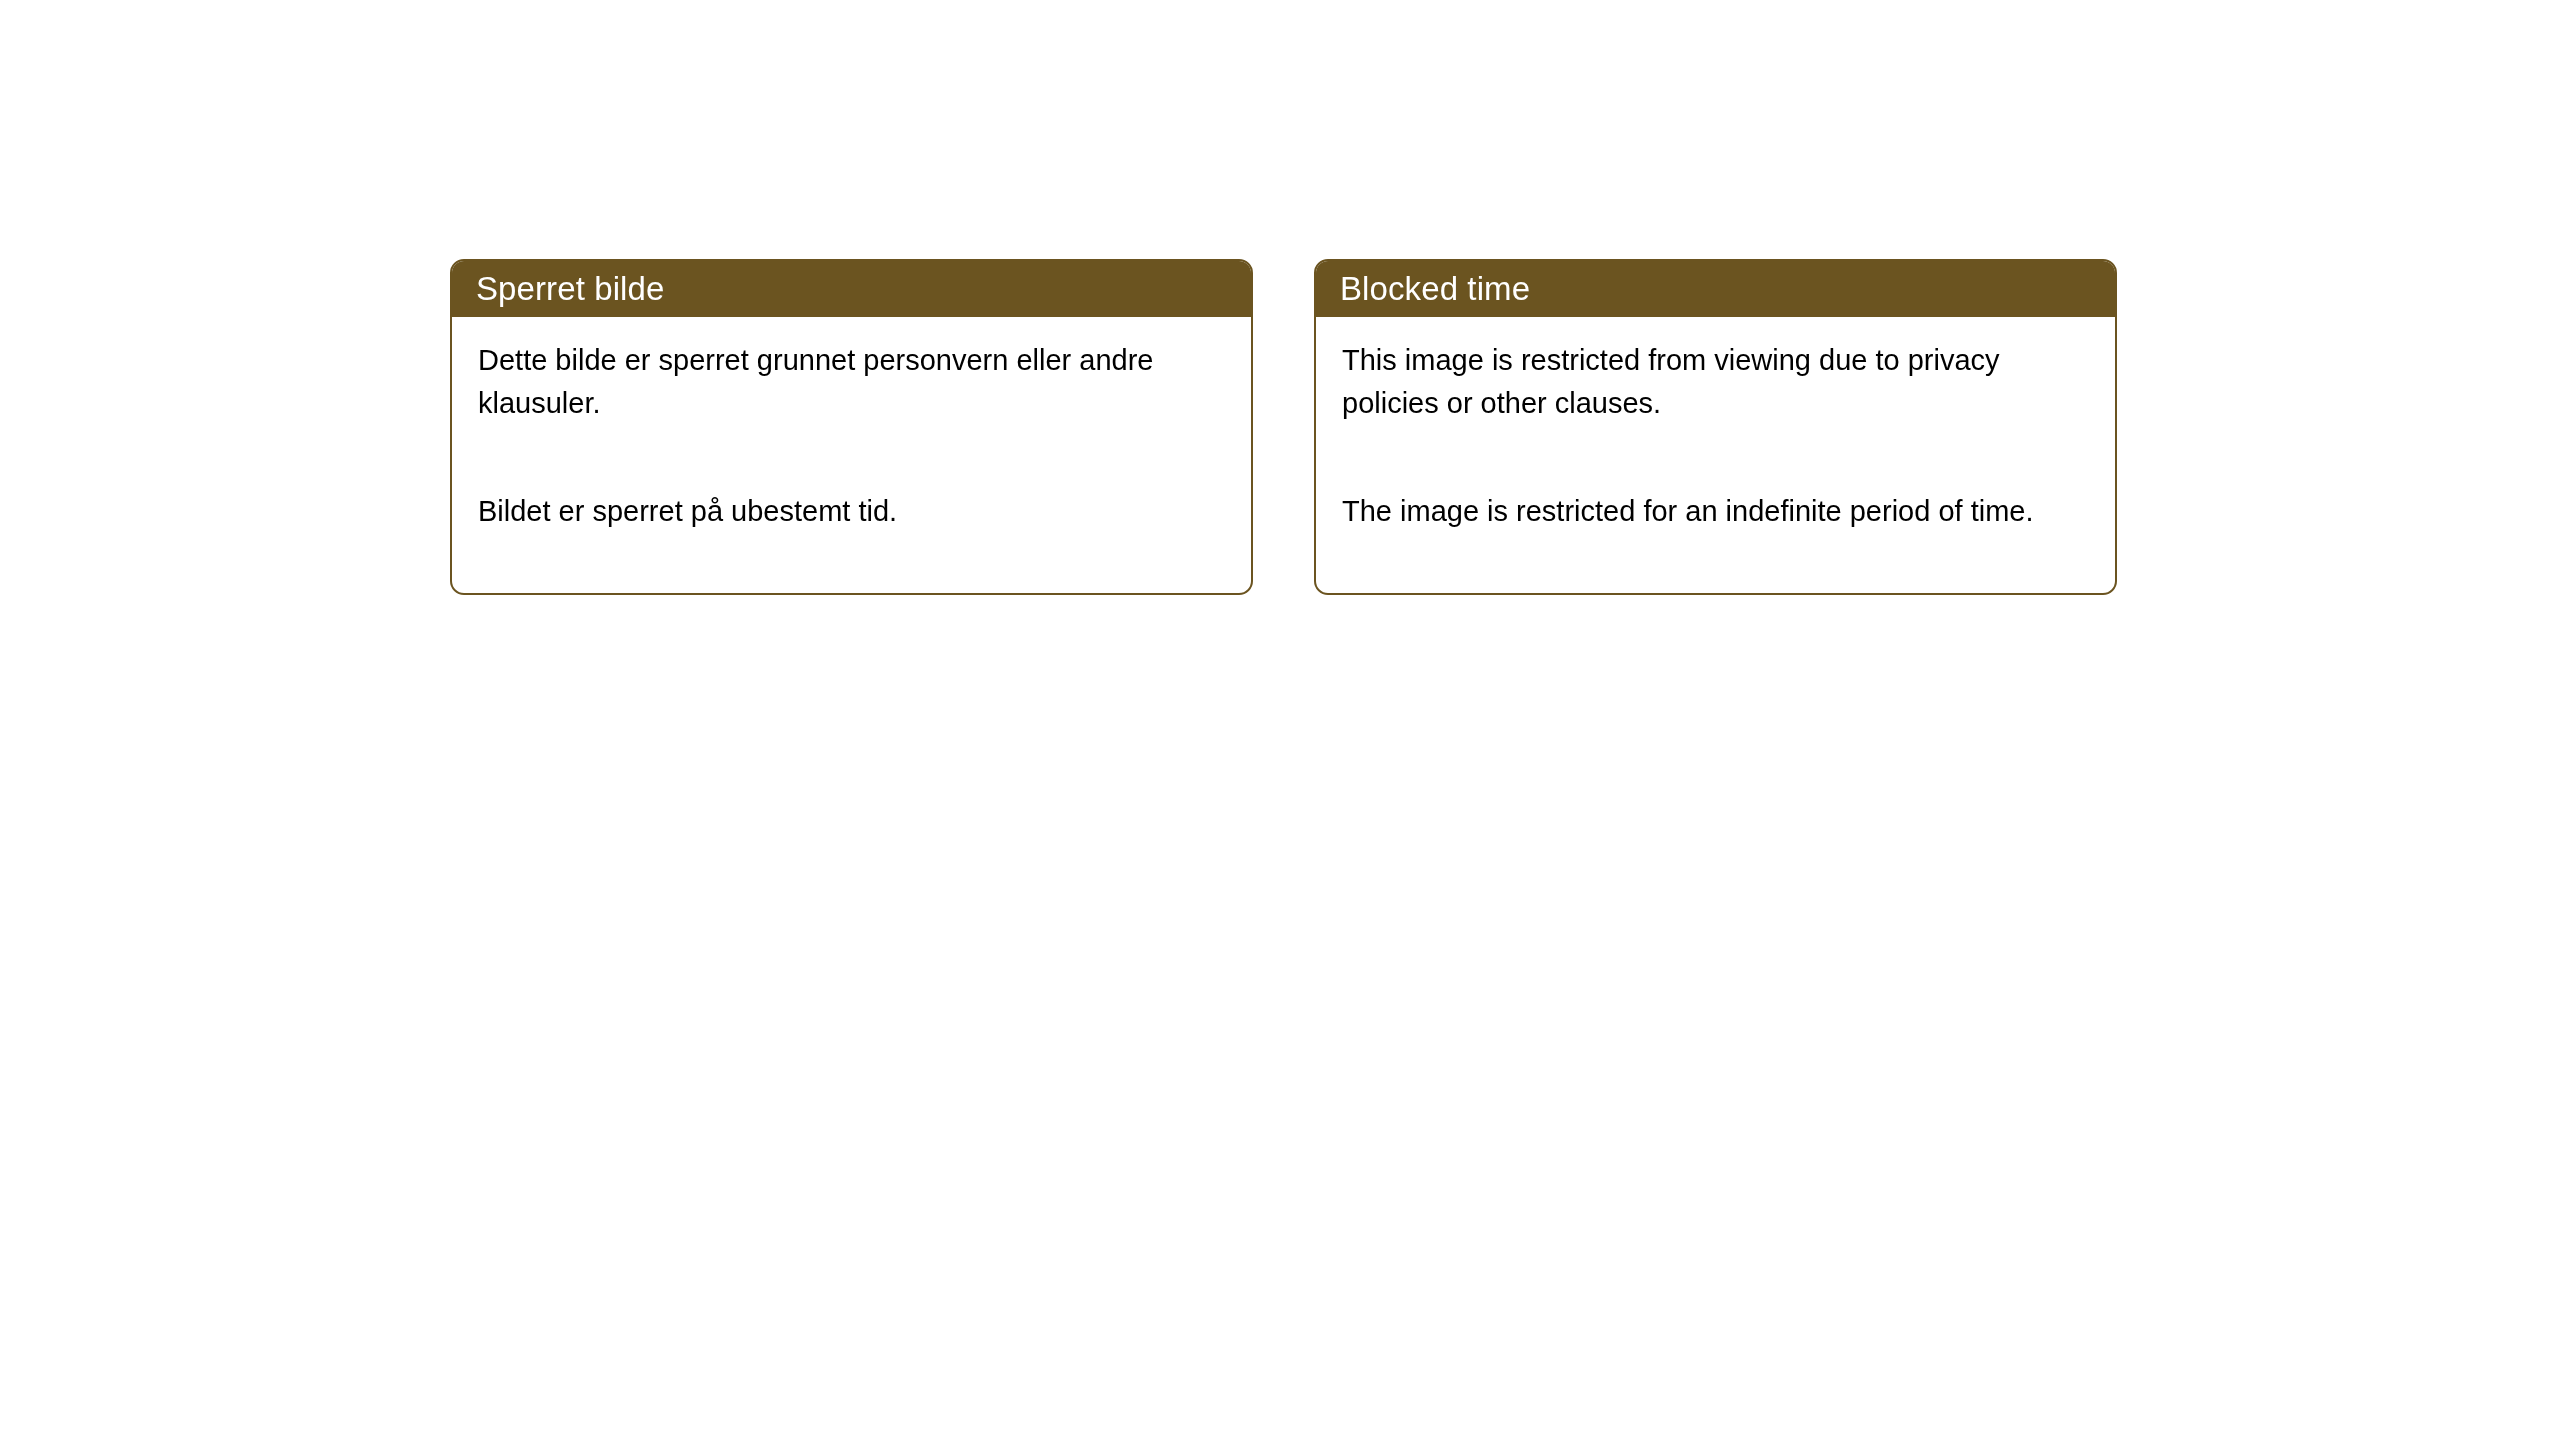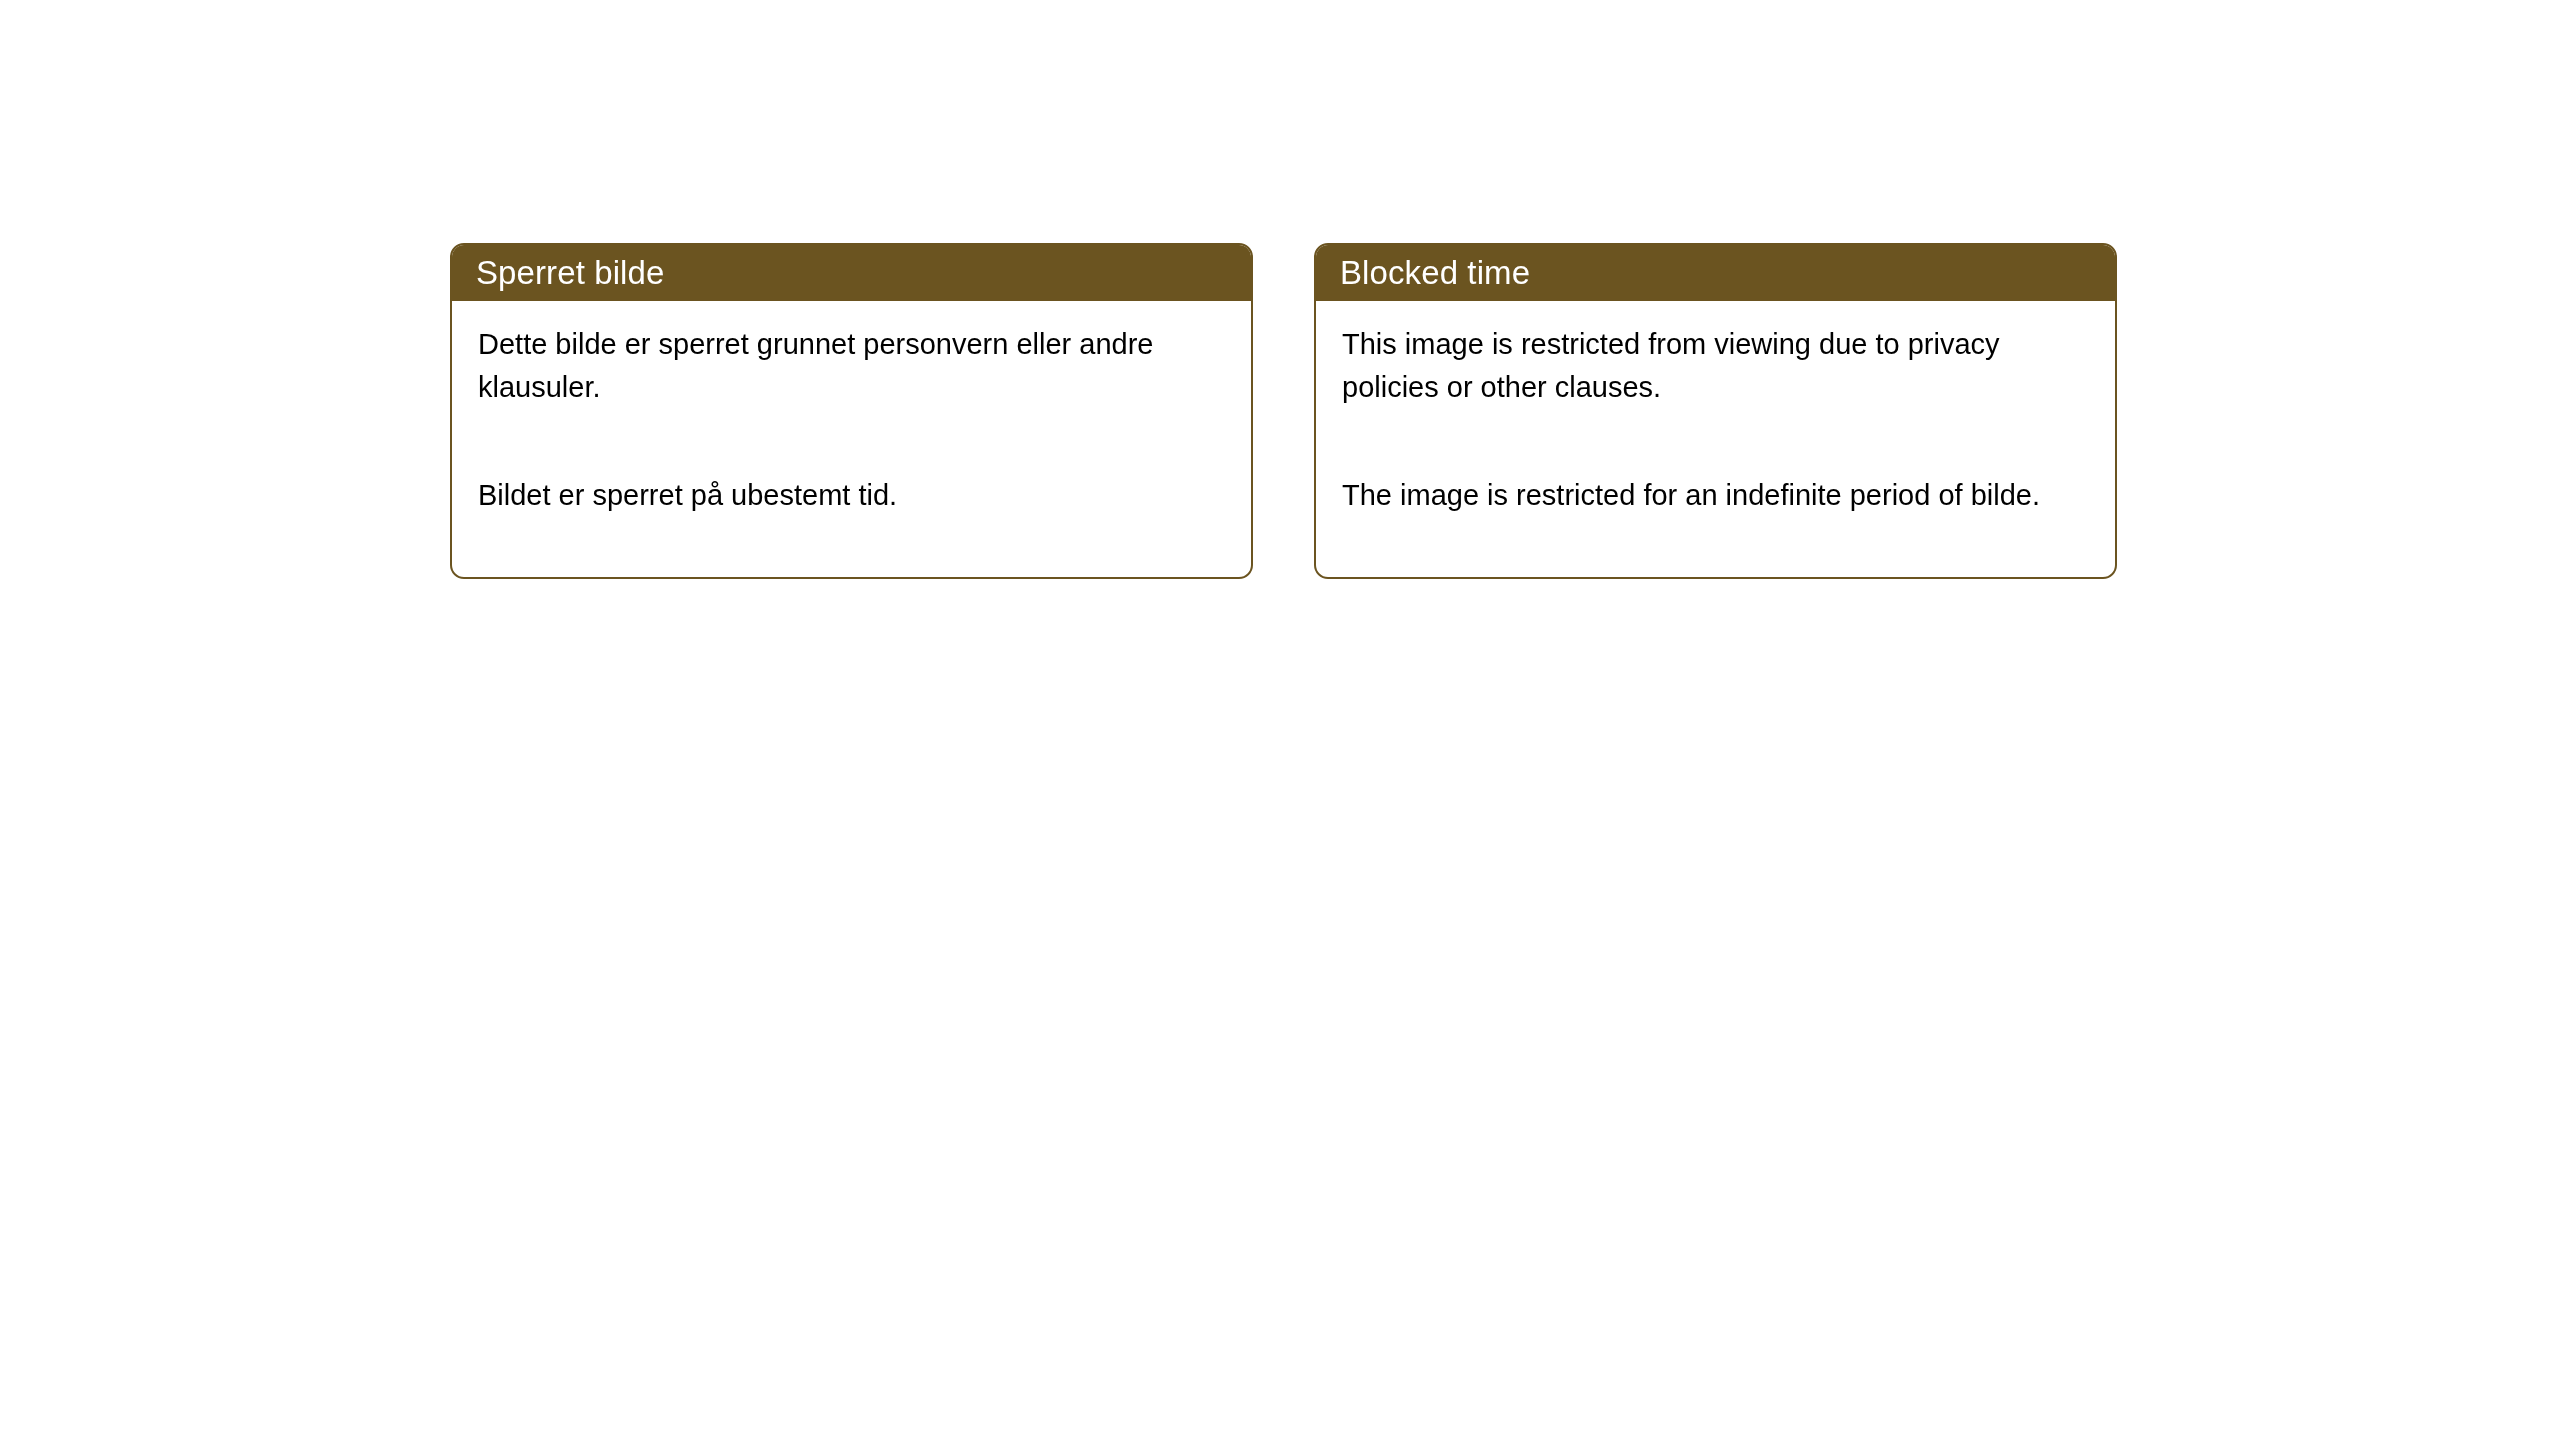--- a/index.html
+++ b/index.html
@@ -11,21 +11,21 @@
     width: 2560px;
     height: 1440px;
     font-family: "Liberation Sans", sans-serif;
     position: relative;
     overflow: hidden;
   }
 
   #cards-area {
     position: absolute;
     left: 450px;
-    top: 243px;
+    top: 259px;
     display: flex;
     flex-direction: row;
     align-items: flex-start;
     gap: 61px;
   }
 
   .notice-card {
     background: #ffffff;
     border: 2px solid #6b5420;
     border-radius: 14px;
@@ -97,17 +97,17 @@
       <p class="spaced">Bildet er sperret på ubestemt tid.</p>
     </div>
   </div>
 
   <div class="notice-card card-en">
     <div class="card-header">
       <span class="card-title">Blocked time</span>
     </div>
     <div class="card-body">
       <p>This image is restricted from viewing due to privacy policies or other clauses.</p>
-      <p class="spaced">The image is restricted for an indefinite period of bilde.</p>
+      <p class="spaced">The image is restricted for an indefinite period of time.</p>
     </div>
   </div>
 
 </div>
 
 </body></html>

